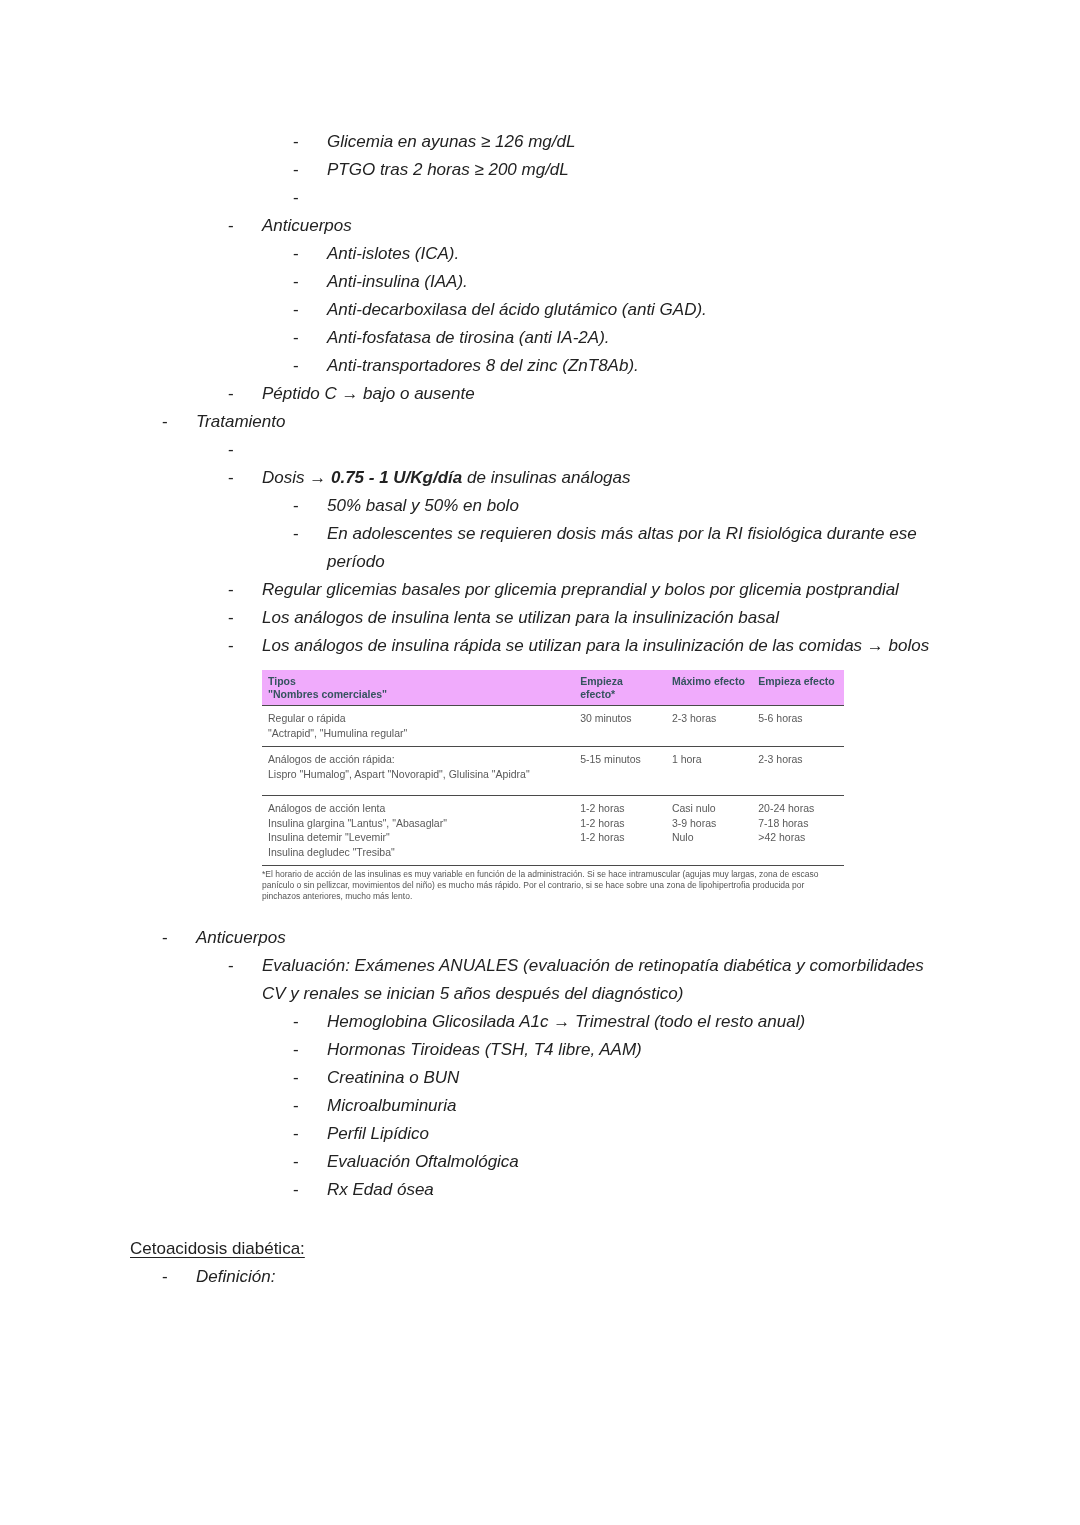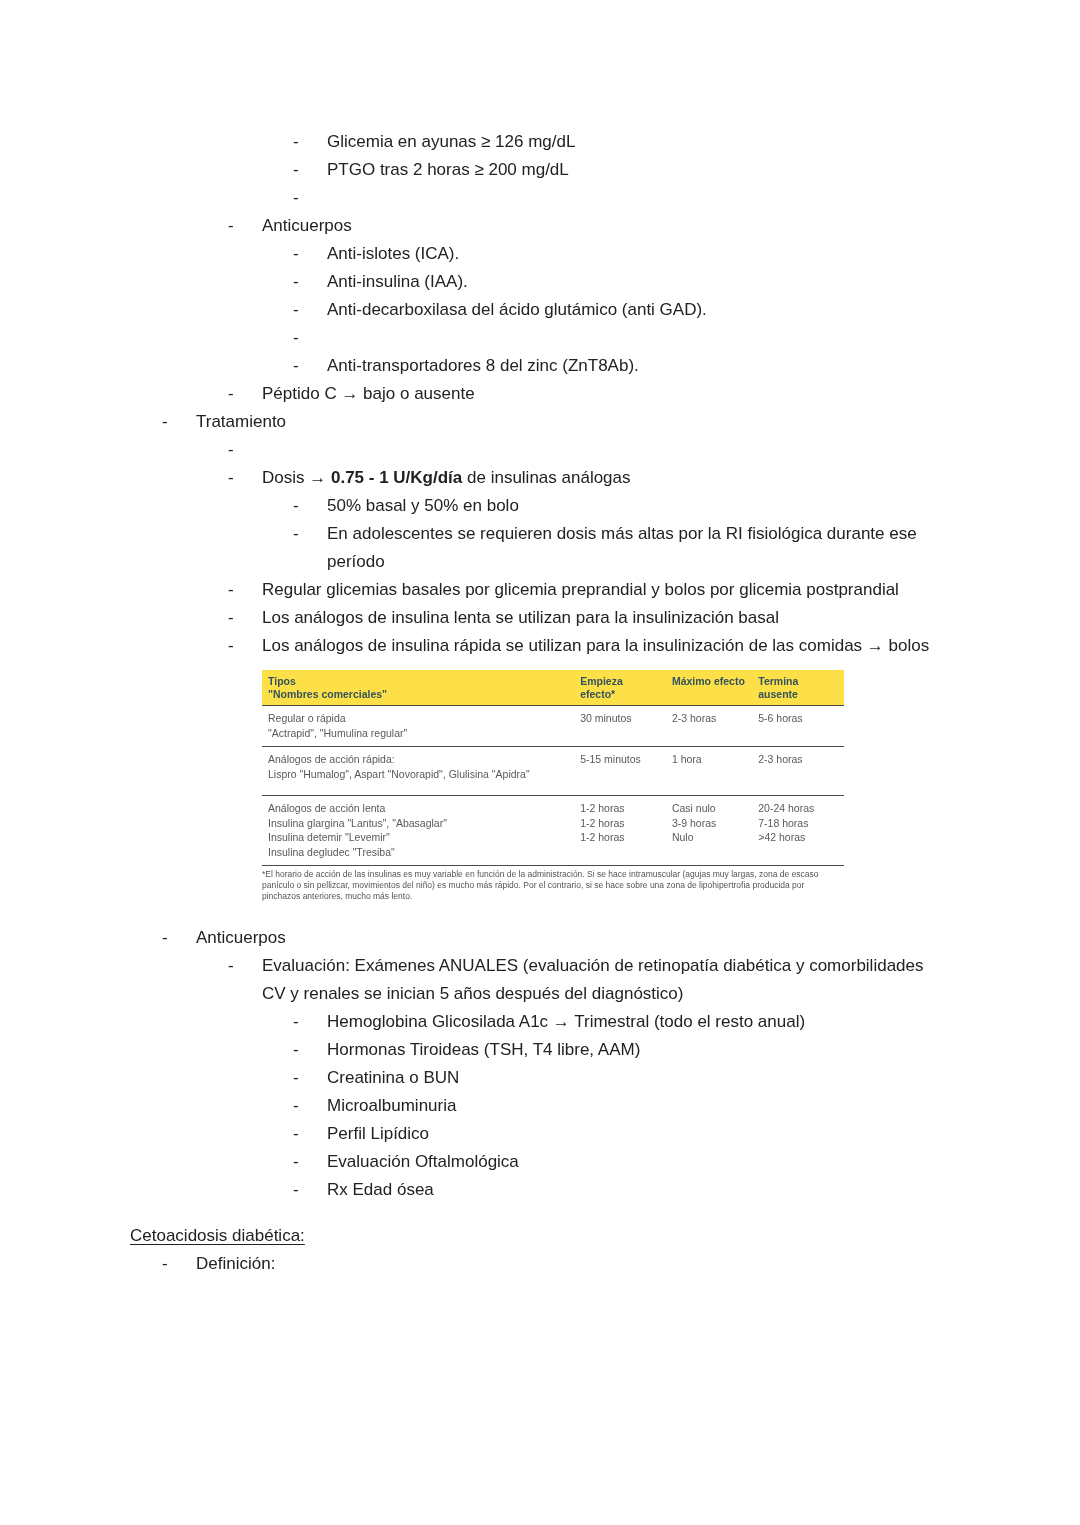--- a/index.html
+++ b/index.html
@@ -25,35 +25,35 @@
   .li {
     display: flex;
     align-items: flex-start;
     font-size: 17px;
     line-height: 28px;
   }
   .lvl1 { padding-left: 32px; }
   .lvl2 { padding-left: 98px; }
   .lvl3 { padding-left: 163px; }
   .dash { flex: 0 0 34px; }
-  .txt  { flex: 1 1 auto; }
+  .txt  { flex: 1 1 auto; font-style: italic; }
   .b    { font-weight: bold; margin-top: 8px; }
 
   
   .table-wrap {
     margin: 10px 0 0 132px;
     width: 582px;
   }
   .ins-table {
     width: 100%;
     border-collapse: collapse;
     table-layout: fixed;
   }
   .ins-table th {
-    background: #fde047;
+    background: #f0abfc;
     color: #35535e;
     font-weight: bold;
     font-size: 10.5px;
     line-height: 13px;
     text-align: left;
     vertical-align: top;
     padding: 5px 6px 4px 6px;
     border-bottom: 1px solid #4a4a4a;
   }
   .ins-table td {
@@ -72,21 +72,21 @@
   .footnote {
     font-size: 8.5px;
     line-height: 11px;
     color: #555555;
     padding-top: 3px;
   }
 
   .list-bottom { margin-top: 22px; }
 
   .heading {
-    margin-top: 18px;
+    margin-top: 31px;
     font-size: 17px;
     line-height: 28px;
     text-decoration: underline;
     text-underline-offset: 3px;
   }
 </style>
 </head>
 <body>
 
 <div class="page">
@@ -114,20 +114,21 @@
       <div class="li lvl3">
         <span class="dash">-</span>
         <span class="txt"><span>Anti-insulina (IAA).</span></span>
       </div>
       <div class="li lvl3">
         <span class="dash">-</span>
         <span class="txt"><span>Anti-decarboxilasa del ácido glutámico (anti GAD).</span></span>
       </div>
       <div class="li lvl3">
         <span class="dash">-</span>
+        <span class="txt"><span>Anti-fosfatasa de tirosina (anti IA-2A).</span></span>
       </div>
       <div class="li lvl3">
         <span class="dash">-</span>
         <span class="txt"><span>Anti-transportadores 8 del zinc (ZnT8Ab).</span></span>
       </div>
       <div class="li lvl2">
         <span class="dash">-</span>
         <span class="txt"><span>Péptido C → bajo o ausente</span></span>
       </div>
       <div class="li lvl1">
@@ -172,21 +173,21 @@
               <div>"Nombres comerciales"</div>
             </th>
             <th class="c1">
               <div>Empieza</div>
               <div>efecto*</div>
             </th>
             <th class="c2">
               <div>Máximo efecto</div>
             </th>
             <th class="c3">
-              <div>Termina ausente</div>
+              <div>Empieza efecto</div>
             </th>
           </tr>
         </thead>
       <tbody id="table-body">
           <tr>
             <td class="c0">
               <div>Regular o rápida</div>
               <div>"Actrapid", "Humulina regular"</div>
             </td>
             <td class="c1">

